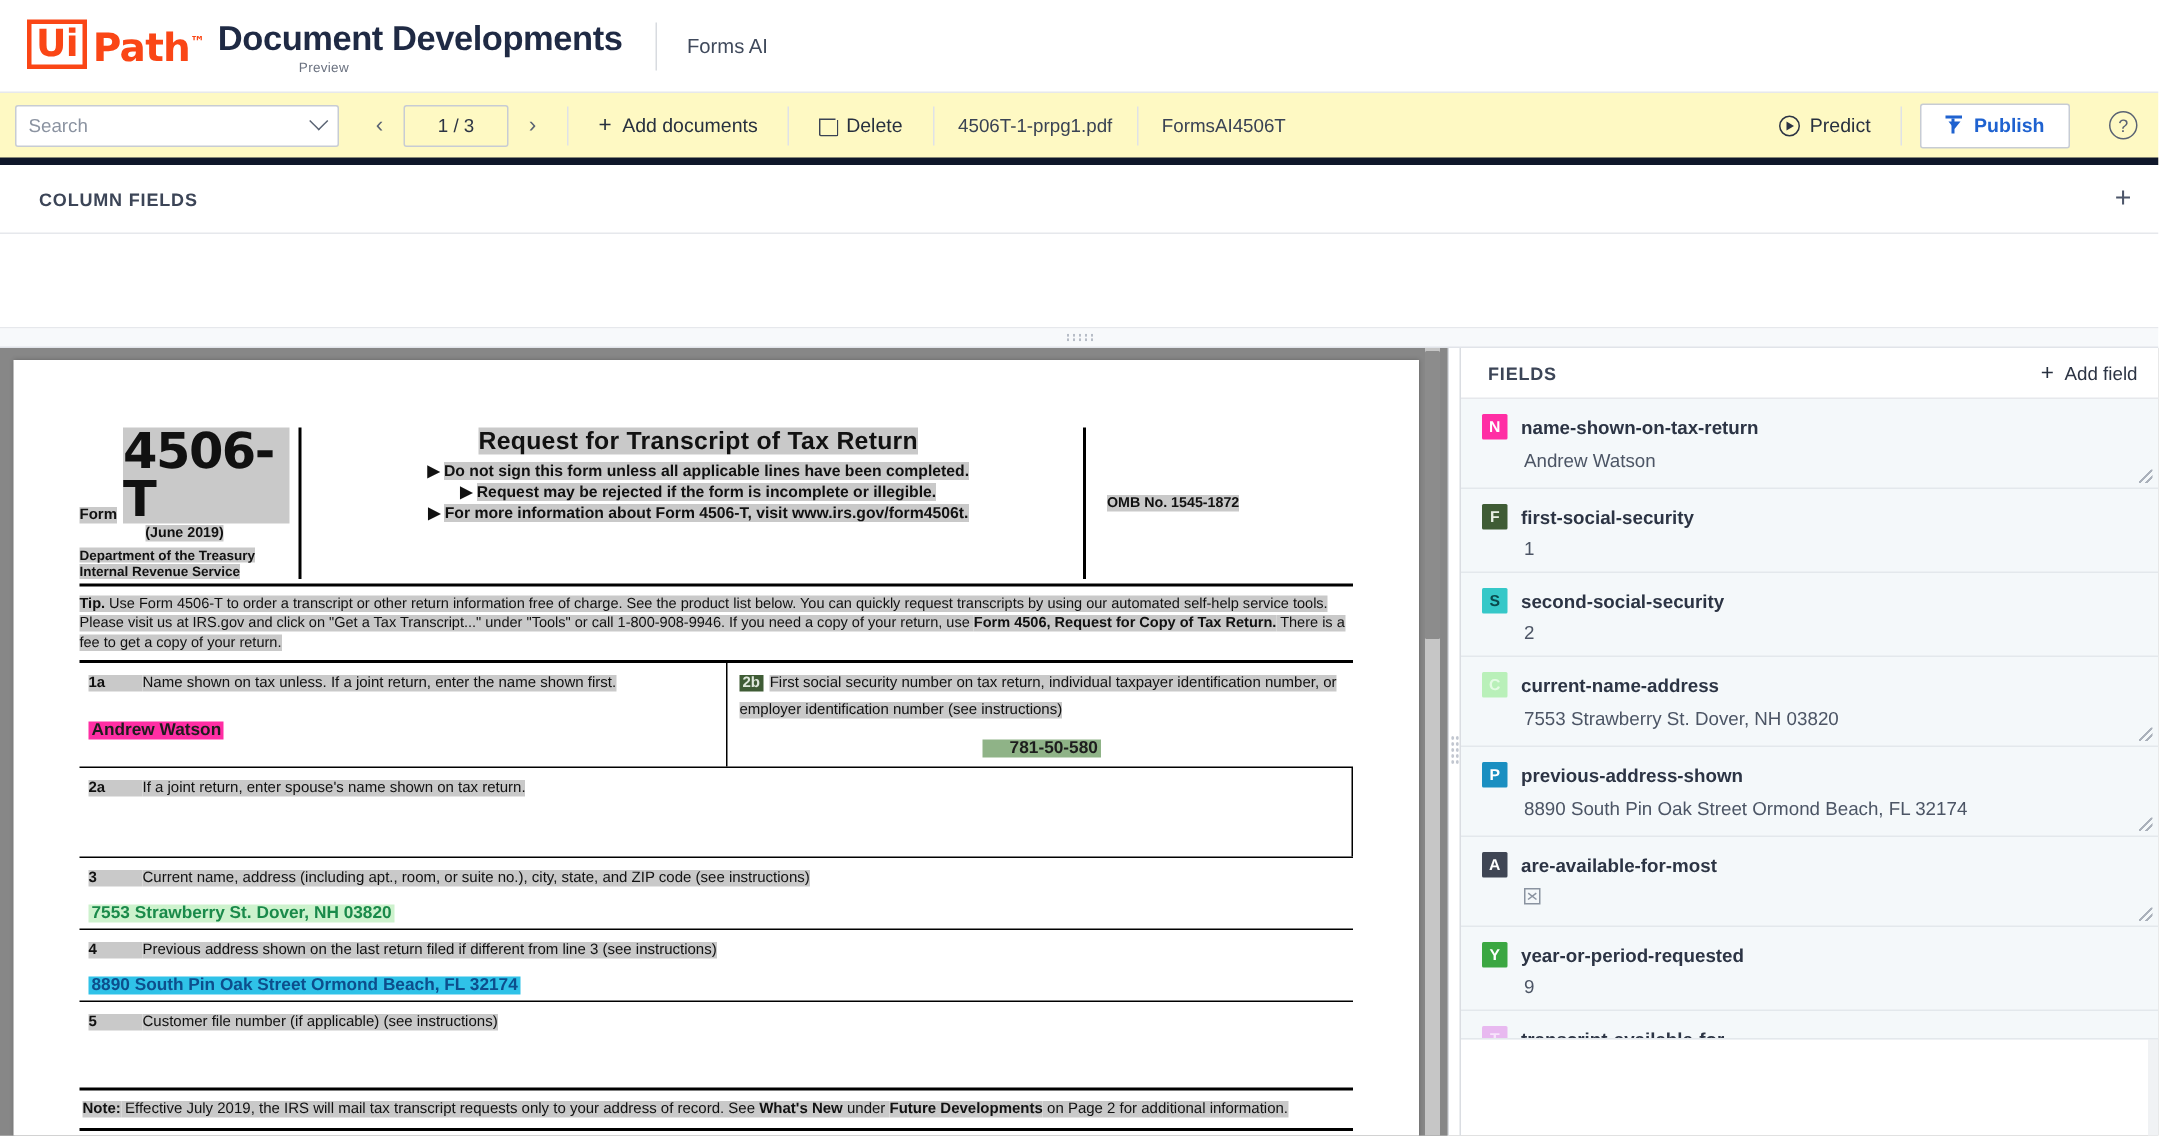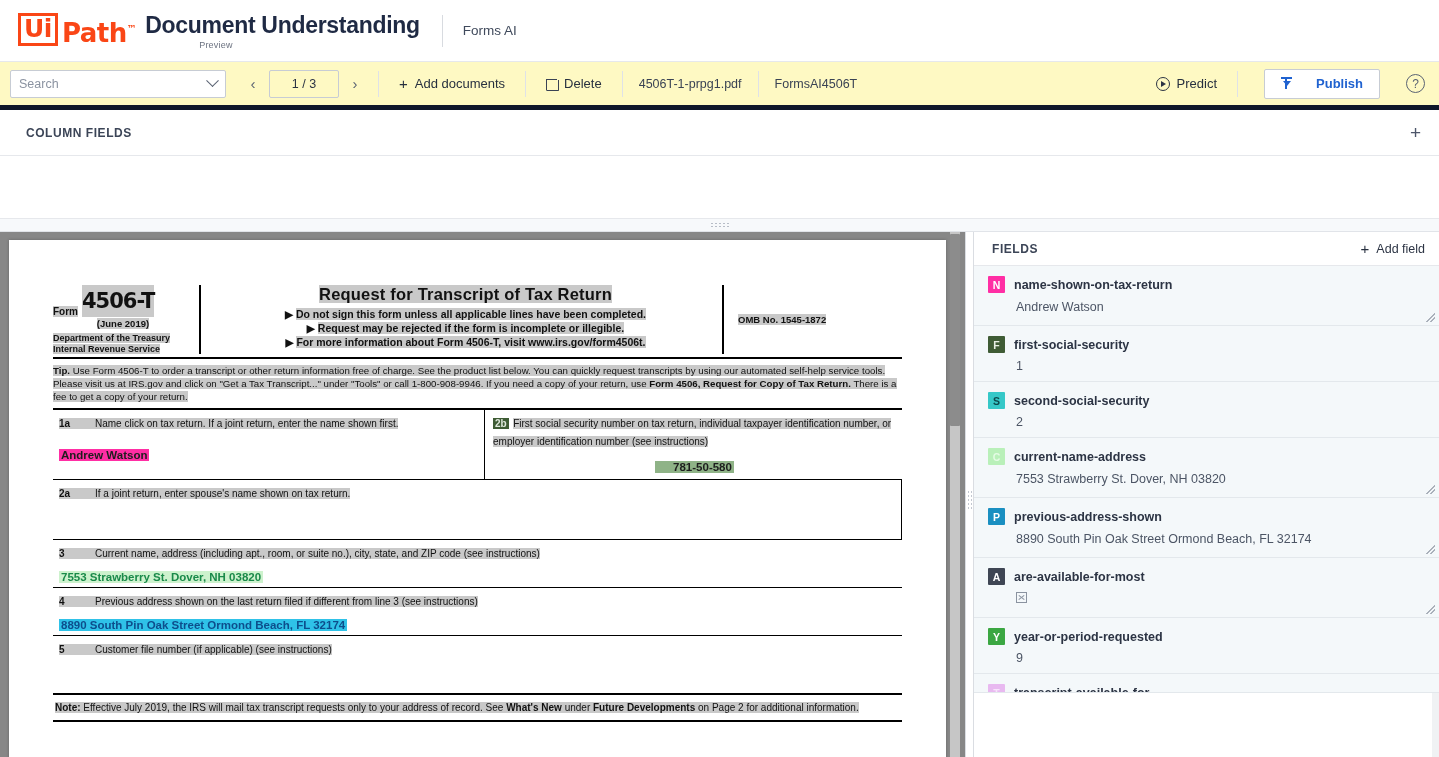--- a/index.html
+++ b/index.html
@@ -136,26 +136,26 @@
     border-radius: 50%; position: relative; display:inline-block;
   }
   .play-circle:after{
     content:""; position:absolute; left:4.5px; top:3px;
     border-left: 5px solid #2c3444;
     border-top: 3.5px solid transparent;
     border-bottom: 3.5px solid transparent;
   }
 
   .publish-btn {
-    display: flex; align-items: center; gap: 24px;
+    display: flex; align-items: center; gap: 8px;
     border: 1px solid #c7ccd4; border-radius: 2px;
     height: 30px; padding: 0 16px;
     color: #1f62d0; font-size: 13px; font-weight: 600;
     cursor: pointer; background: #fff;
-    margin-left: 14px;
+    margin-left: 0;
   }
   .upload-ic { position: relative; width: 11px; height: 13px; display:inline-block;}
   .upload-ic:before{
     content:""; position:absolute; left:4.3px; top:2px; width:2px; height:10px; background:#1f62d0;
   }
   .upload-ic:after{
     content:""; position:absolute; left:0px; top:0px; width:11px; height:2px; background:#1f62d0;
   }
   .upload-arrow{
     position:absolute; left:1.5px; top:4px;
@@ -232,21 +232,21 @@
     font-family: "Liberation Sans", sans-serif;
     color: #111;
     padding: 45px 44px 0 44px;
   }
   .hl { background: #c9c9c9; }
   .hdr-row { display: flex; border-bottom: 2px solid #000; padding-bottom: 3px; position: relative;}
   .hdr-left { width: 148px; border-right: 2px solid #000; padding-right: 6px; }
   .hdr-form-line { display: flex; align-items: flex-end; gap: 4px; }
   .lbl-form { font-size: 10px; font-weight: 600; }
   .big-num {
-    font-size: 21px; font-weight: 700; letter-spacing: -1px;
+    font-size: 33px; font-weight: 700; letter-spacing: -1px;
     line-height: 32px; font-family: "DejaVu Sans", sans-serif;
   }
   .rev { font-size: 9.5px; font-weight: 700; text-align: center; margin-top: 1px; }
   .dept { font-size: 9px; font-weight: 600; line-height: 10.5px; margin-top: 4px;}
   .hdr-mid { flex: 1; padding: 0 6px 0 14px; text-align: center; }
   .hdr-title { font-size: 16.5px; font-weight: 700; letter-spacing: .2px; }
   .bullets { margin-top: 3px; }
   .bl { font-size: 10.5px; font-weight: 700; line-height: 14px; }
   .hdr-right {
     width: 180px; border-left: 2px solid #000; padding-left: 14px;
@@ -354,21 +354,21 @@
 </style>
 </head>
 <body>
 
 <div class="brandbar">
   <div class="logo-wrap">
     <span class="ui-box">Ui</span>
     <span class="path-word"><span>Path</span><span class="tm">™</span></span>
   </div>
   <div class="du-title-wrap">
-    <span class="du-title">Document Understanding</span>
+    <span class="du-title">Document Developments</span>
     <span class="du-preview">Preview</span>
   </div>
   <div class="brand-sep"></div>
   <div class="brand-sub">Forms AI</div>
 </div>
 
 <div class="toolbar">
   <div class="tb-left">
     <div class="search-box">
       <span class="ph">Search</span>
@@ -460,21 +460,21 @@
             <span class="omb hl">OMB No. 1545-1872</span>
           </div>
         </div>
 
         <div class="tip">
           <span class="b hl">Tip.</span><span class="hl"> Use Form 4506-T to order a transcript or other return information free of charge. See the product list below. You can quickly request transcripts by using our automated self-help service tools. Please visit us at IRS.gov and click on "Get a Tax Transcript..." under "Tools" or call 1-800-908-9946. If you need a copy of your return, use </span><span class="b hl">Form 4506, Request for Copy of Tax Return.</span><span class="hl"> There is a fee to get a copy of your return.</span>
         </div>
 
         <div class="sec">
           <div class="sec-l">
-            <span class="line-no hl">1a</span><span class="lt hl">Name click on tax return. If a joint return, enter the name shown first.</span>
+            <span class="line-no hl">1a</span><span class="lt hl">Name shown on tax unless. If a joint return, enter the name shown first.</span>
             <div style="margin-top:14px">
               <span class="val v-name">Andrew Watson</span>
             </div>
           </div>
           <div class="sec-r">
             <span class="bdg-1b">2b</span>
             <span class="lt hl">First social security number on tax return, individual taxpayer identification number, or employer identification number (see instructions)</span>
             <div style="text-align:center;margin-top:8px">
               <span class="val v-ssn1">781-50-580</span>
             </div>

